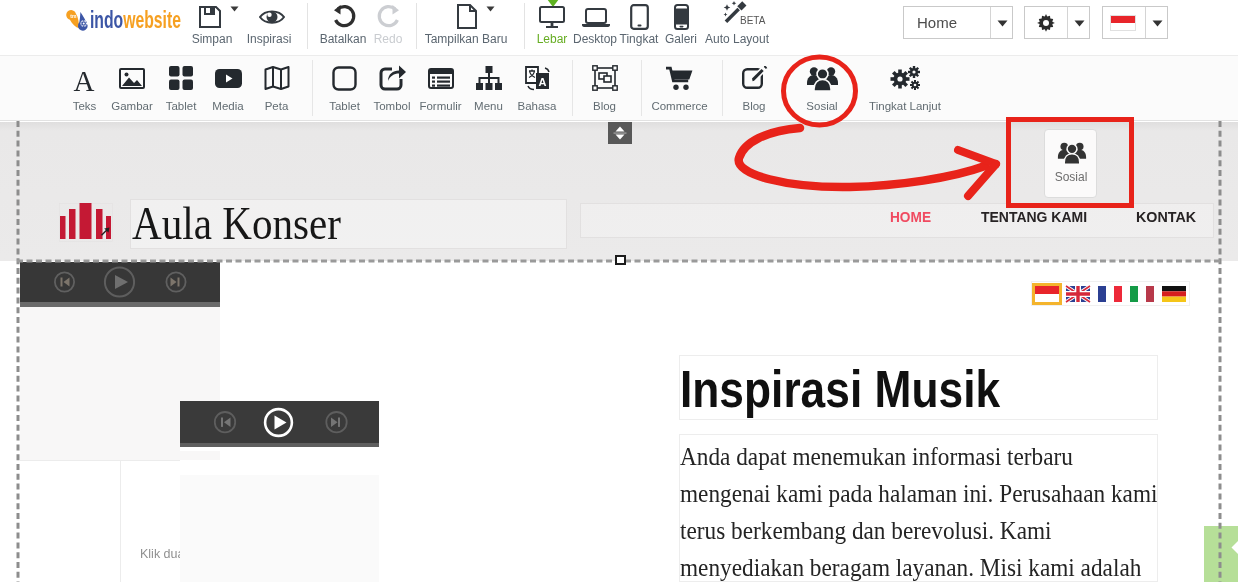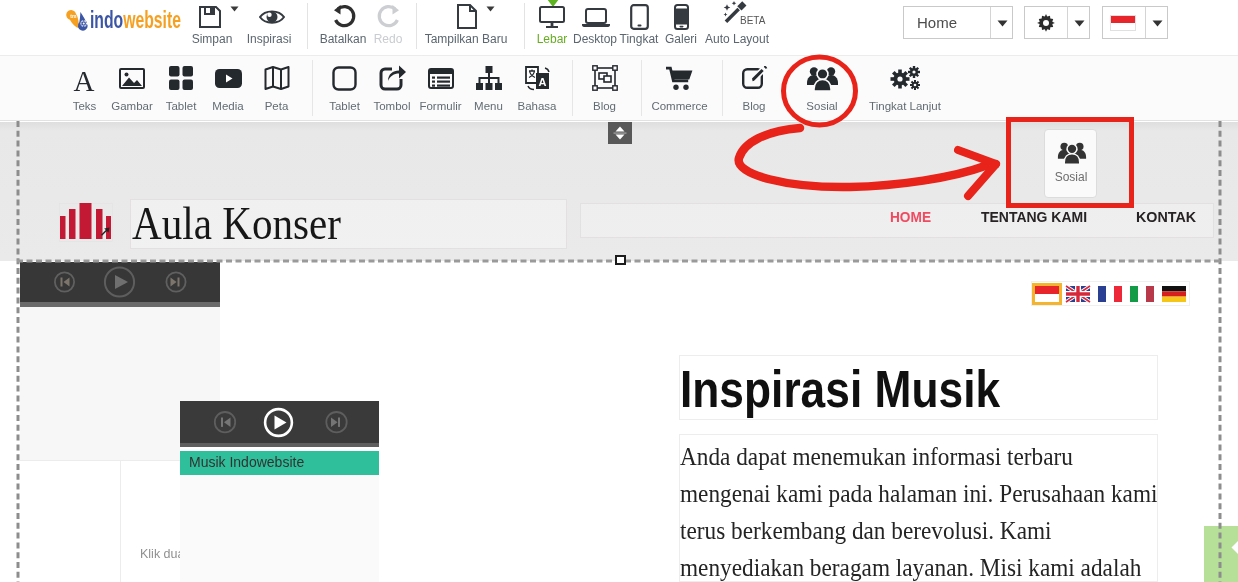--- a/index.html
+++ b/index.html
@@ -402,21 +402,20 @@
       <path d="M150.5,15.5 L156.5,20 L150.5,24.5 Z" fill="#7d756b"></path>
     </svg>
 
     <div class="abs" style="left:20px;top:338px;width:160px;height:1px;background:#ececec;"></div>
     <div class="abs" style="left:120px;top:338px;width:1px;height:122px;background:#ececec;"></div>
     <div id="klik">Klik dua kali untuk</div>
 
     <div class="pdark" style="left:180px;top:278.5px;width:199px;height:42.5px;background:#3a3a3a;"></div>
     <div class="pscrub" style="left:180px;top:321px;width:199px;height:3.5px;background:#5f5f5f;"></div>
     <div class="abs" style="left:180px;top:324.5px;width:199px;height:4.5px;background:#fff;"></div>
-    <div id="teal">Musik Indowebsite</div>
     <div class="pbody" style="left:180px;top:352.5px;width:199px;height:107.5px;background:#fafafa;"></div>
     <svg class="abs" style="left:180px;top:278.5px" width="199" height="43" viewBox="0 0 199 43">
       <circle cx="45" cy="21.2" r="10.2" fill="none" stroke="#5e5e5e" stroke-width="1.8"></circle>
       <rect x="41" y="16.5" width="2" height="9.4" fill="#757575"></rect>
       <path d="M50.5,16.5 L44,21.2 L50.5,25.9 Z" fill="#757575"></path>
       <circle cx="98.5" cy="21.5" r="13.4" fill="#3a3a3a" stroke="#fff" stroke-width="2.6"></circle>
       <path d="M94.5,14.5 L106.5,21.5 L94.5,28.5 Z" fill="#fff"></path>
       <circle cx="156.5" cy="21.2" r="10.2" fill="none" stroke="#5e5e5e" stroke-width="1.8"></circle>
       <rect x="158" y="16.5" width="2" height="9.4" fill="#757575"></rect>
       <path d="M151,16.5 L157.5,21.2 L151,25.9 Z" fill="#757575"></path>

